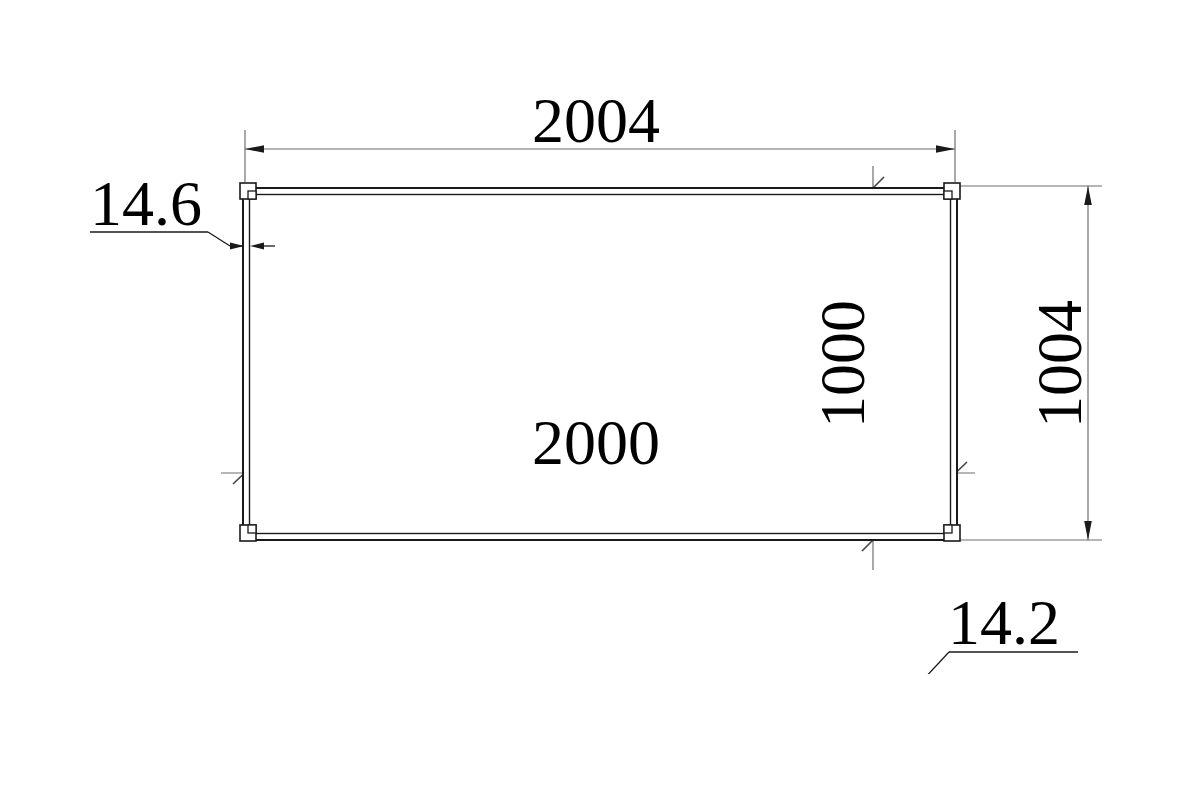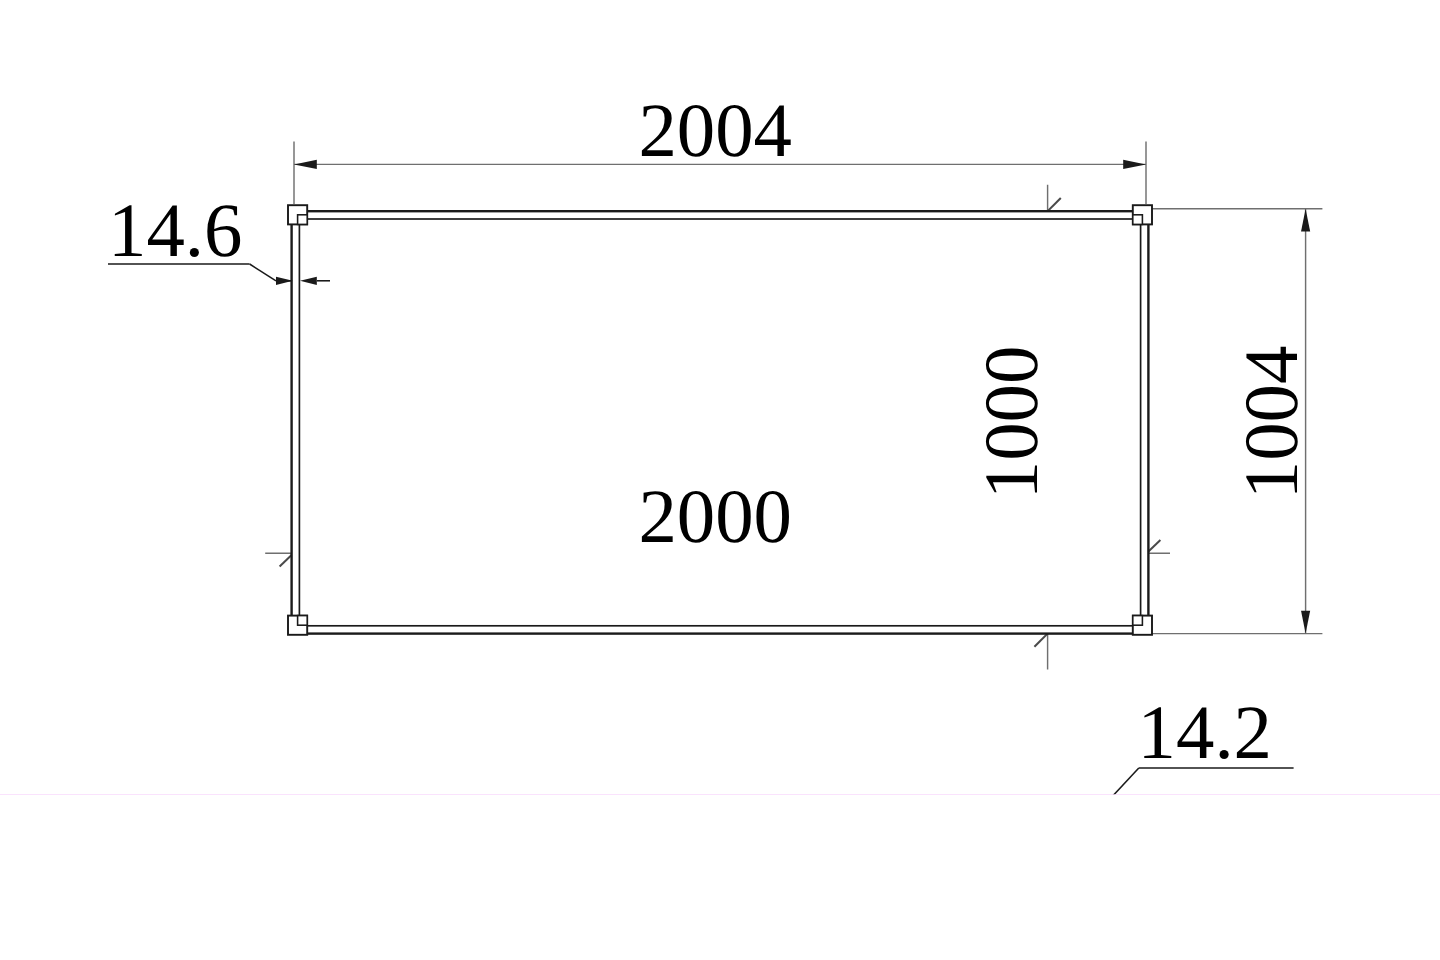--- a/index.html
+++ b/index.html
@@ -4,22 +4,23 @@
 <style>
   html, body {
     margin: 0;
     padding: 0;
     background: #ffffff;
   }
   #canvas {
     position: relative;
     width: 1200px;
     height: 662px;
-    background: #d946ef;
+    background: #a21caf;
     overflow: hidden;
+    margin-top: 12px;
   }
   svg {
     display: block;
     width: 1200px;
     height: 800px;
   }
   text {
     font-family: "Liberation Serif", "DejaVu Serif", serif;
     font-size: 64px;
   }

